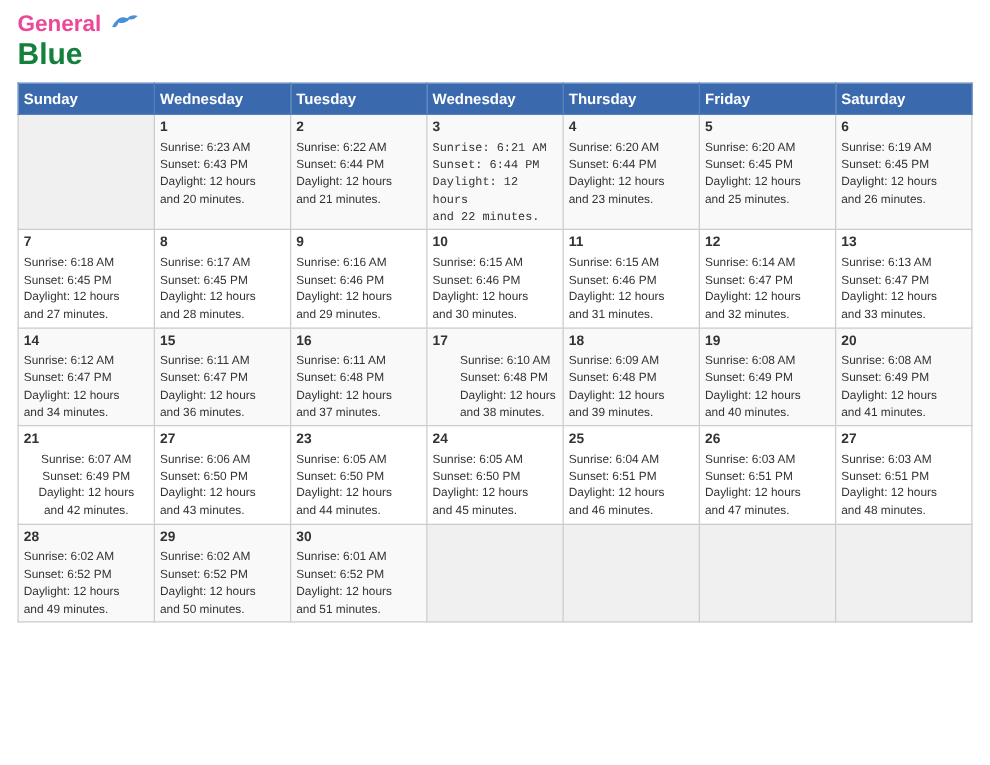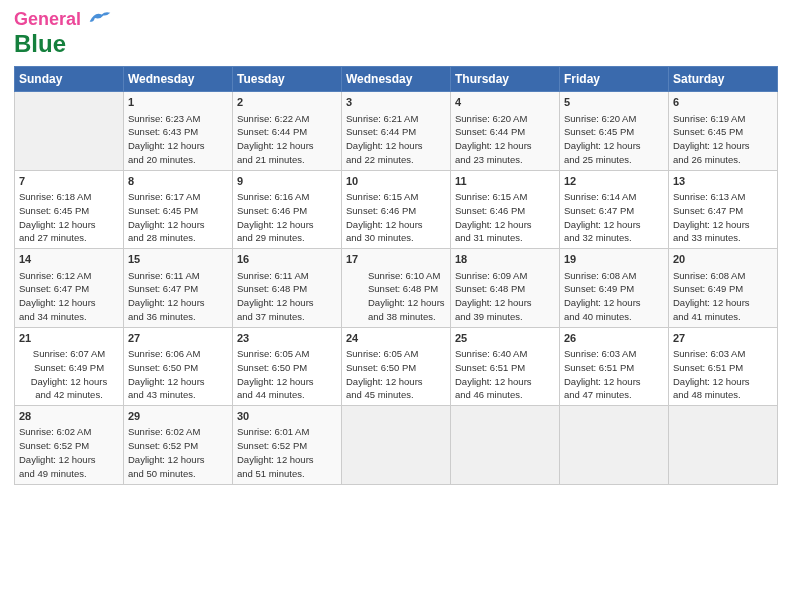--- a/index.html
+++ b/index.html
@@ -134,21 +134,21 @@
           </td>
           <td>
             <span class="day-num">2</span>
             <div class="day-info" style="white-space: pre-line;">Sunrise: 6:22 AM
 Sunset: 6:44 PM
 Daylight: 12 hours
 and 21 minutes.</div>
           </td>
           <td>
             <span class="day-num">3</span>
-            <div class="day-info" style="white-space: pre-line;">Sunrise: 6:21 AM
+            <div class="day-info" style="white-space: pre-line; font-family: Liberation Mono, monospace;">Sunrise: 6:21 AM
 Sunset: 6:44 PM
 Daylight: 12 hours
 and 22 minutes.</div>
           </td>
           <td>
             <span class="day-num">4</span>
             <div class="day-info" style="white-space: pre-line;">Sunrise: 6:20 AM
 Sunset: 6:44 PM
 Daylight: 12 hours
 and 23 minutes.</div>
@@ -294,21 +294,21 @@
           </td>
           <td>
             <span class="day-num">24</span>
             <div class="day-info" style="white-space: pre-line;">Sunrise: 6:05 AM
 Sunset: 6:50 PM
 Daylight: 12 hours
 and 45 minutes.</div>
           </td>
           <td>
             <span class="day-num">25</span>
-            <div class="day-info" style="white-space: pre-line;">Sunrise: 6:40 AM
+            <div class="day-info" style="white-space: pre-line;">Sunrise: 6:04 AM
 Sunset: 6:51 PM
 Daylight: 12 hours
 and 46 minutes.</div>
           </td>
           <td>
             <span class="day-num">26</span>
             <div class="day-info" style="white-space: pre-line;">Sunrise: 6:03 AM
 Sunset: 6:51 PM
 Daylight: 12 hours
 and 47 minutes.</div>

